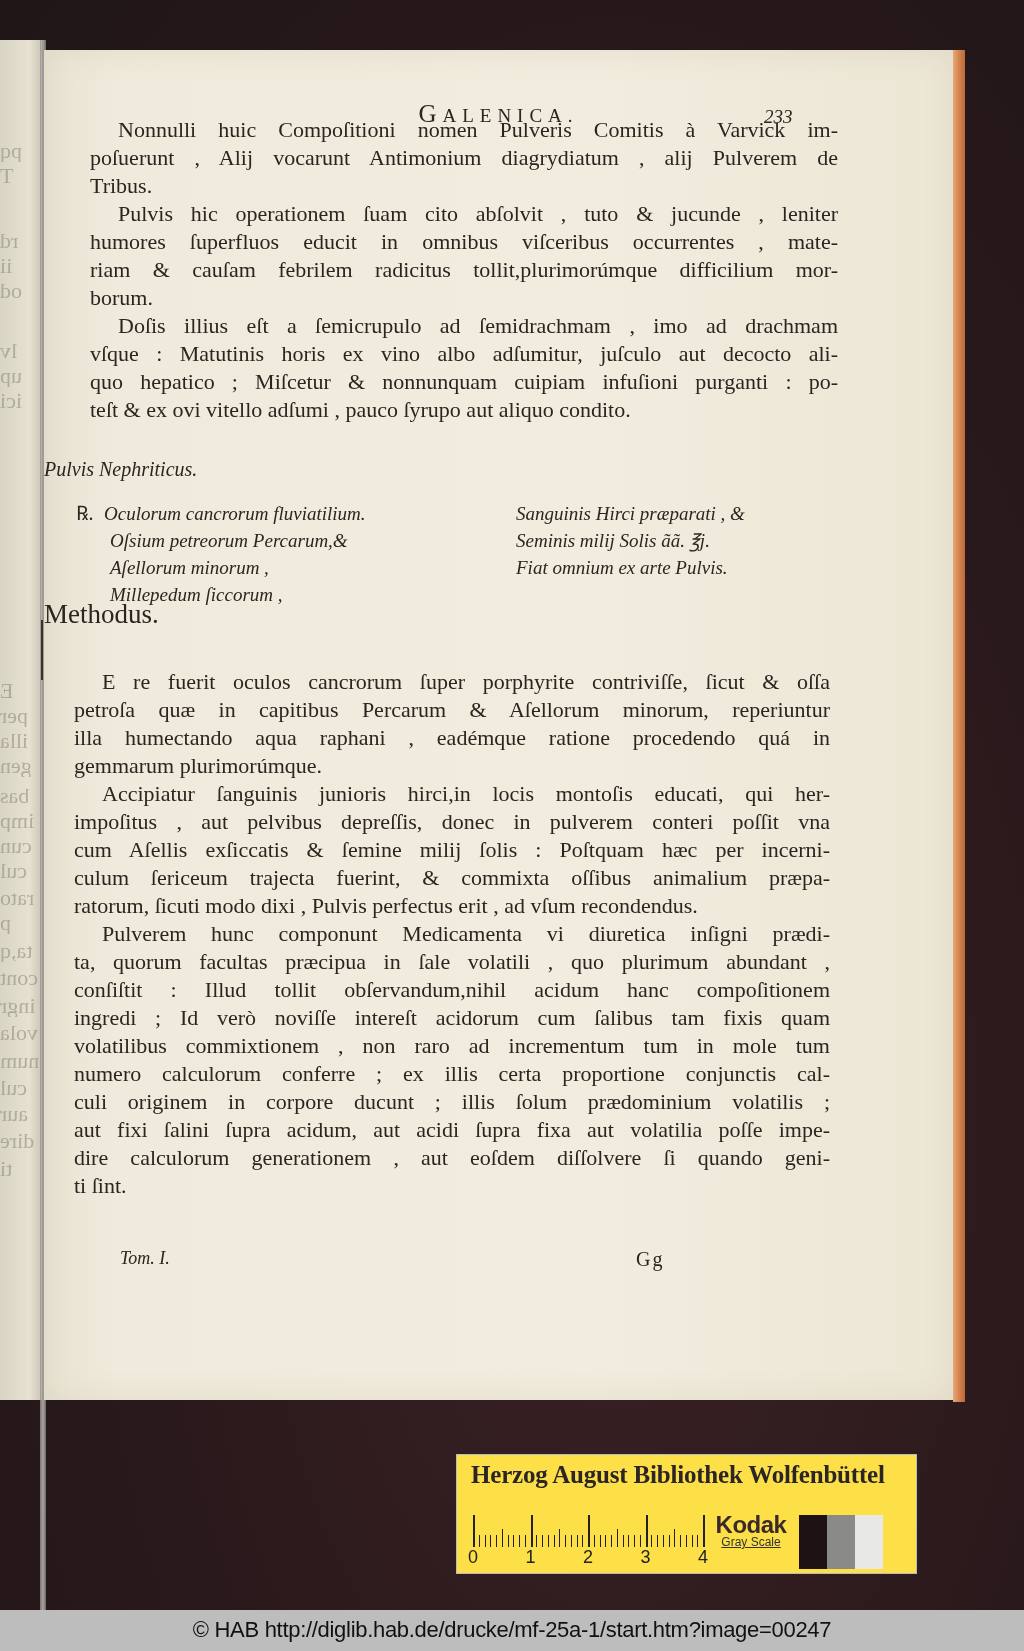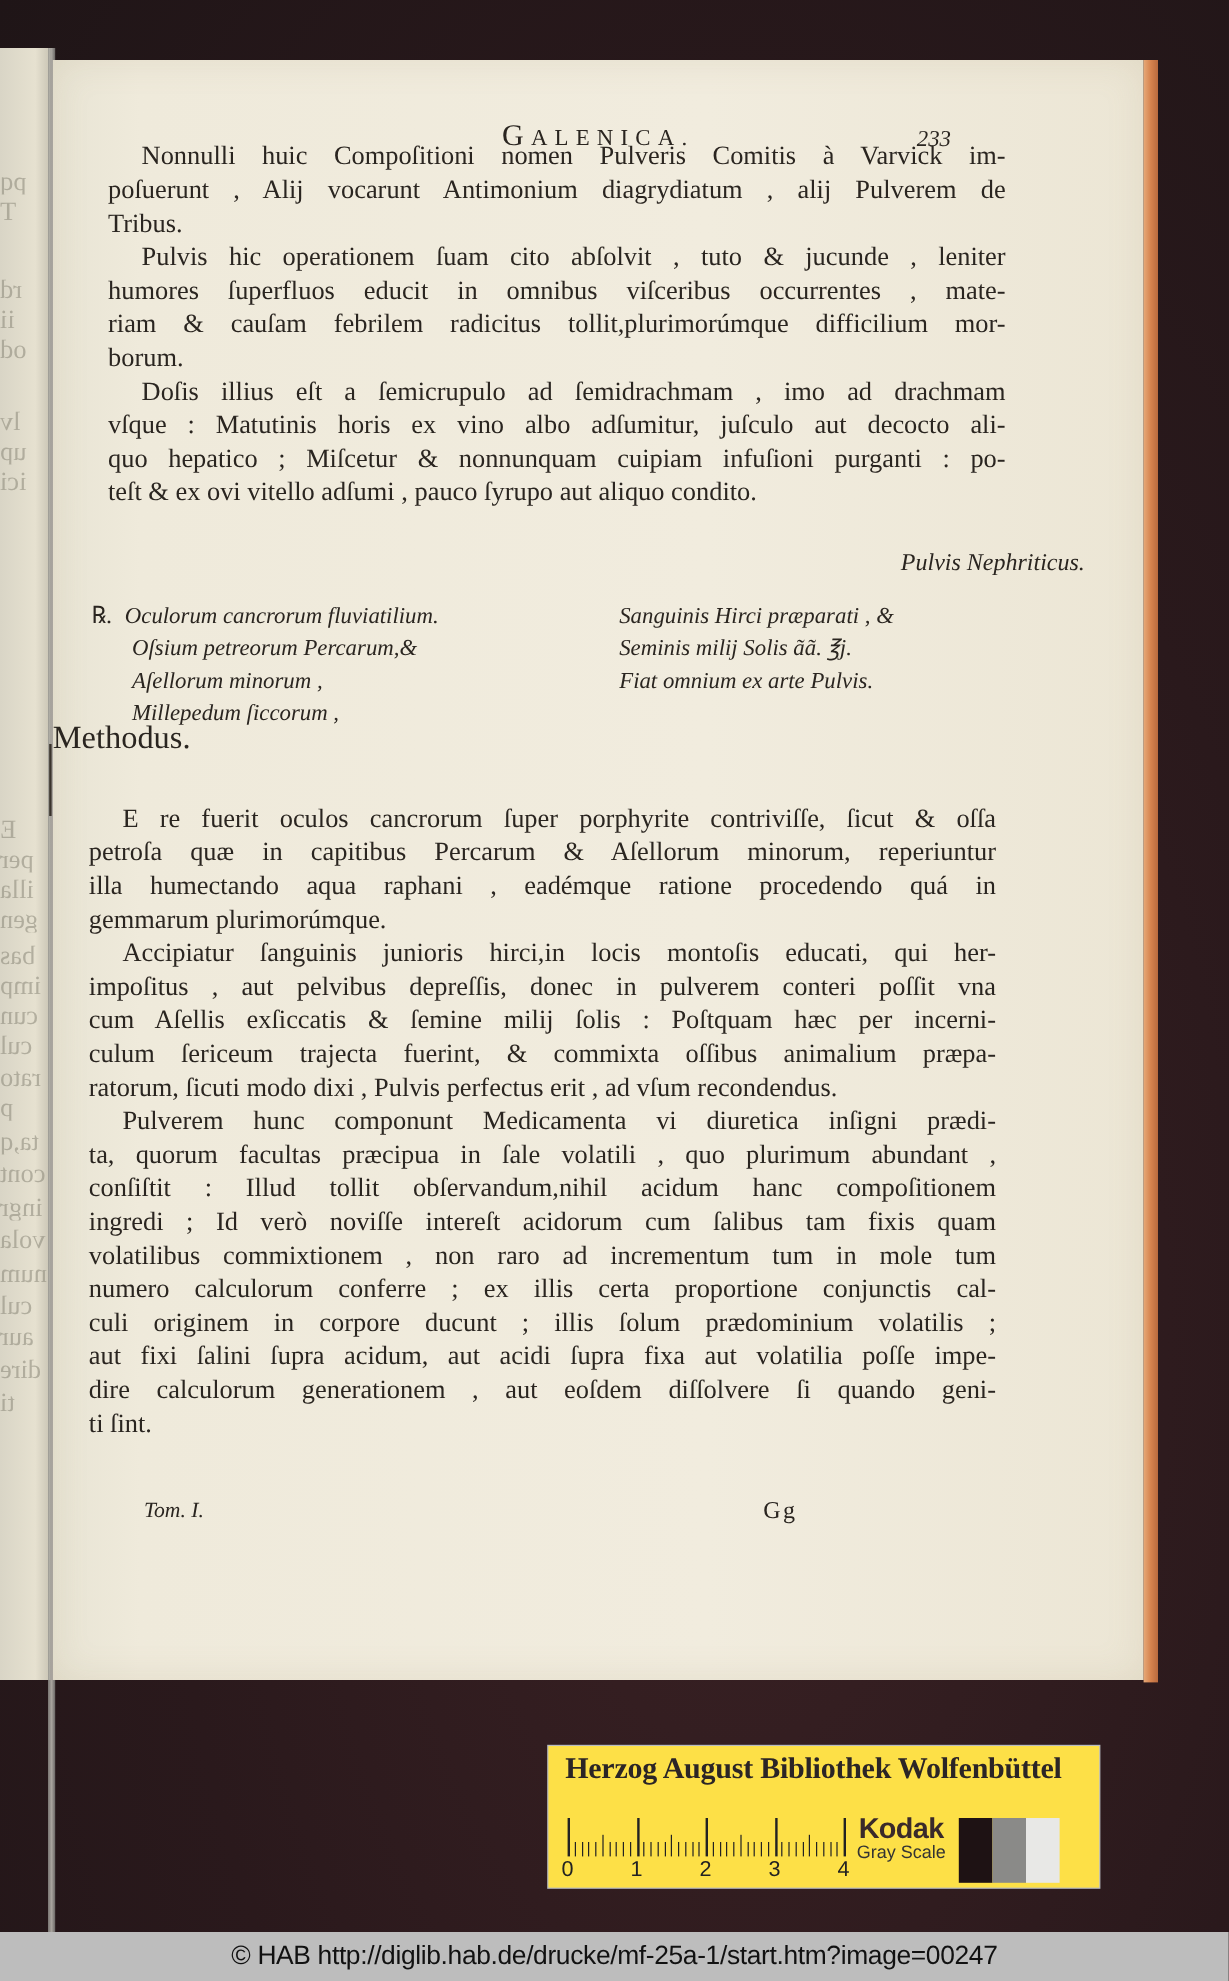--- a/index.html
+++ b/index.html
@@ -17,40 +17,40 @@
     box-shadow: inset 0 0 30px rgba(160,140,100,.15); }
   .page-edge { position:absolute; left:953px; top:50px; width:12px; height:1352px;
     background: linear-gradient(90deg, #e6a978, #d6834e 50%, #b96a3e); }
   .ink { color:#2a2520; }
   .running-head { position:absolute; left:0; width:909px; top:50px; text-align:center; font-size:19px; letter-spacing:6px; }
   .running-head .cap { font-size:25px; }
   .page-number { position:absolute; left:720px; top:56px; font-size:19px; font-style:italic; }
   .body-text { position:absolute; left:46px; width:748px; font-size:22px; line-height:28px; text-align:justify; }
   .line { display:block; white-space:nowrap; text-align:justify; text-align-last:justify; }
   .line.last { text-align-last:left; }
-  .recipe-title { position:absolute; left:0; width:860px; top:408px; text-align:right; font-style:italic; font-size:20px; }
+  .recipe-title { position:absolute; left:0; width:860px; top:408px; text-align:left; font-style:italic; font-size:20px; }
   .recipe { position:absolute; top:450px; left:32px; width:760px; font-style:italic; font-size:19px; line-height:27px; }
   .recipe .col-left { position:absolute; left:0; top:0; width:380px; }
   .recipe .col-right { position:absolute; left:440px; top:0; width:320px; }
   .recipe .rx { display:inline-block; width:28px; font-style:normal; font-size:20px; }
   .recipe .indent { padding-left:34px; }
   .section-title { position:absolute; left:0; width:860px; top:549px; text-align:left; font-size:27px; }
   .footer-left { position:absolute; left:76px; top:1198px; font-style:italic; font-size:18px; }
   .footer-right { position:absolute; left:592px; top:1198px; font-size:20px; letter-spacing:2px; }
   .margin-rule { position:absolute; left:-3px; top:570px; width:2px; height:60px; background:#3a332c; }
 
   .target-card { position:absolute; left:457px; top:1455px; width:459px; height:118px; background:#fde047;
     box-shadow: 0 0 0 1px #b8bcc0; }
   .target-card .title { position:absolute; left:14px; top:6px; font-family:"Liberation Serif", serif; font-weight:bold; font-size:25px; color:#2b2526; letter-spacing:-.2px; white-space:nowrap; }
   .ruler { position:absolute; left:16px; top:54px; width:233px; height:60px; }
   .ruler .tick { position:absolute; bottom:22px; width:1px; background:#222; }
   .ruler .num { position:absolute; top:38px; font-family:"Liberation Sans", sans-serif; font-size:18px; color:#222; transform:translateX(-50%); }
   .kodak { position:absolute; left:255px; top:56px; width:78px; text-align:center; font-family:"Liberation Sans", sans-serif; }
   .kodak .brand { font-weight:bold; font-size:24px; color:#3a2a2a; letter-spacing:-.5px; }
-  .kodak .sub { font-size:15px; color:#333; margin-top:-4px; }
+  .kodak .sub { font-size:12px; color:#333; margin-top:-4px;text-decoration:underline; }
   .swatch { position:absolute; top:60px; height:54px; }
 
   .footer-bar { position:absolute; left:0; top:1610px; width:1024px; height:41px; background:#bdbdbd; }
   .footer-bar span { position:absolute; left:0; width:1024px; top:7px; text-align:center; font-family:"Liberation Sans", sans-serif; font-size:22px; color:#111; letter-spacing:-.3px; }
 </style>
 </head>
 <body>
 
 <div class="backdrop"></div>
 

